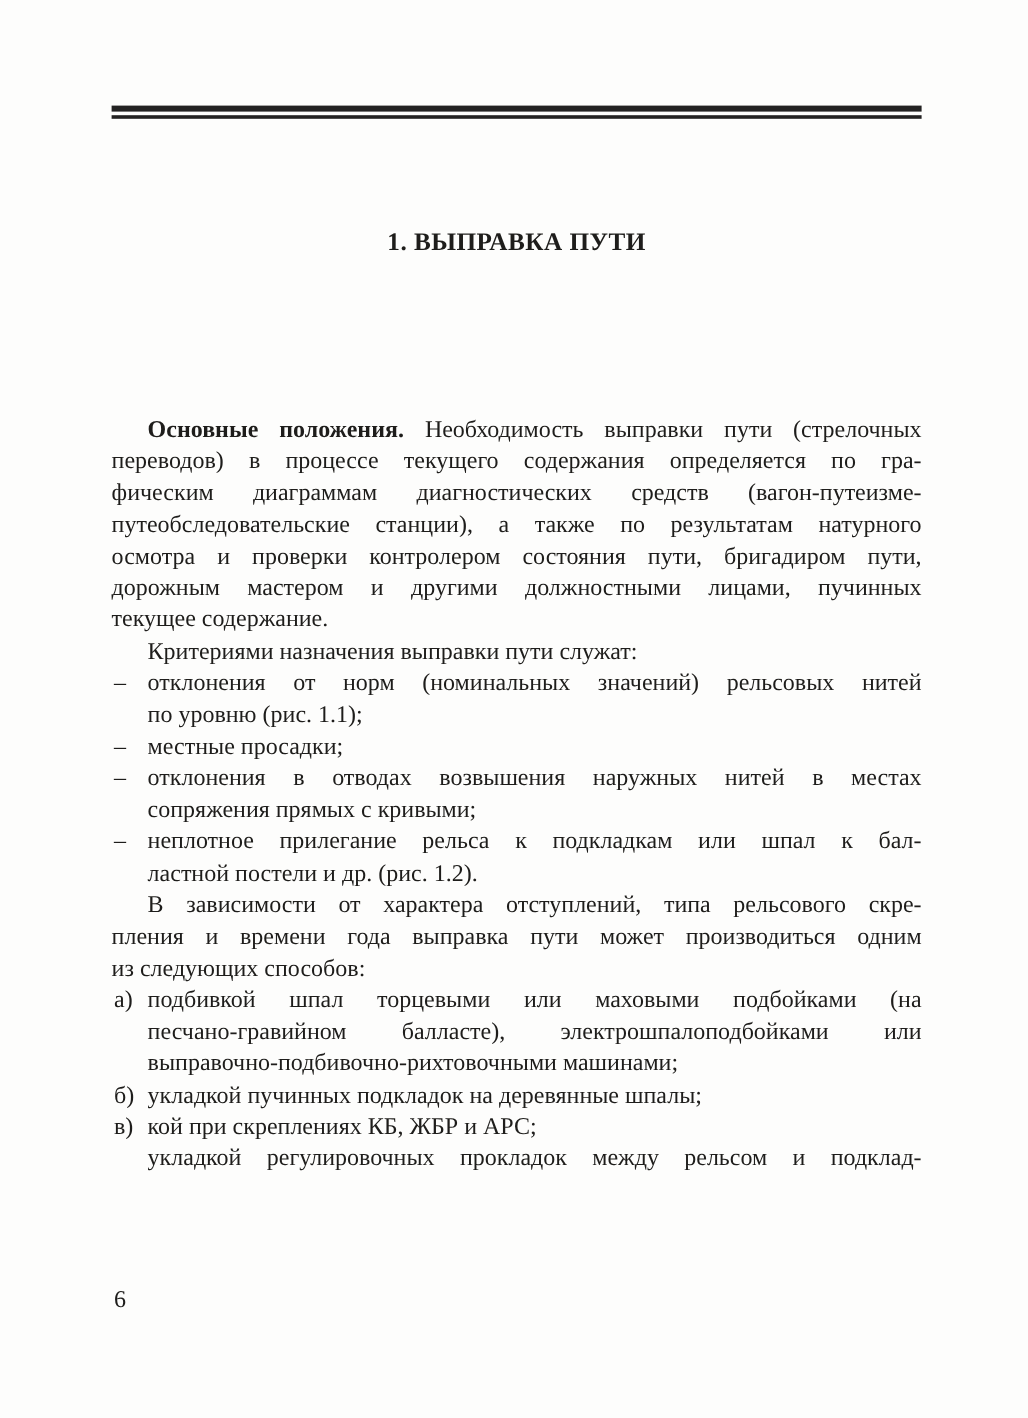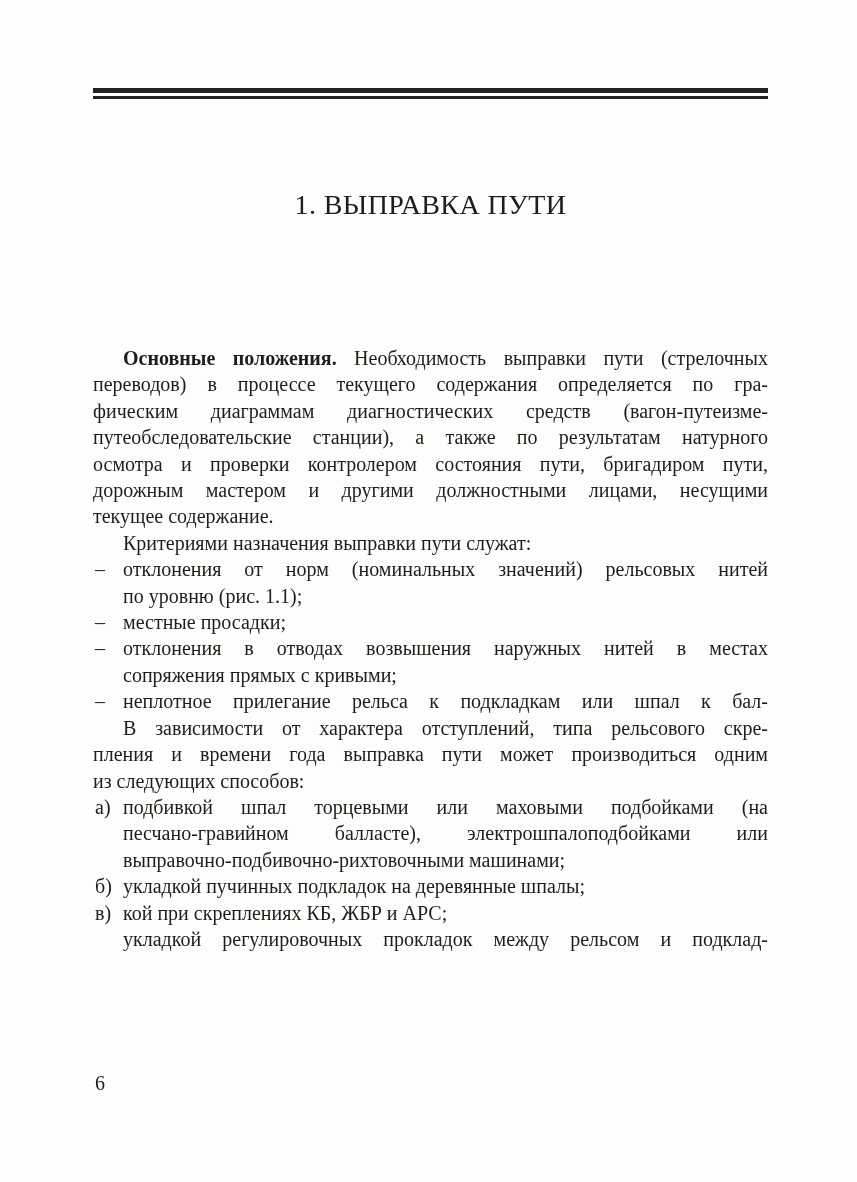--- a/index.html
+++ b/index.html
@@ -30,22 +30,22 @@
     height: 3px;
     background: #232222;
     margin-top: 3px;
   }
   .title {
     position: absolute;
     left: 93px;
     top: 189px;
     width: 675px;
     text-align: center;
-    font-weight: normal;
-    font-size: 28px;
+    font-weight: bold;
+    font-size: 21px;
     letter-spacing: 0.4px;
     white-space: nowrap;
   }
   .content {
     position: absolute;
     left: 93px;
     top: 345px;
     width: 675px;
     font-size: 20px;
     line-height: 26.4px;
@@ -88,21 +88,21 @@
 
   <div class="title">1. ВЫПРАВКА ПУТИ</div>
 
   <div class="content" id="content">
       <div class="block paragraph">
         <div class="line first"><span class="lead-bold">Основные положения.</span> Необходимость выправки пути (стрелочных</div>
         <div class="line">переводов) в процессе текущего содержания определяется по гра-</div>
         <div class="line">фическим диаграммам диагностических средств (вагон-путеизме-</div>
         <div class="line">путеобследовательские станции), а также по результатам натурного</div>
         <div class="line">осмотра и проверки контролером состояния пути, бригадиром пути,</div>
-        <div class="line">дорожным мастером и другими должностными лицами, несущими</div>
+        <div class="line">дорожным мастером и другими должностными лицами, пучинных</div>
         <div class="line last">текущее содержание.</div>
       </div>
       <div class="block paragraph">
         <div class="line first last">Критериями назначения выправки пути служат:</div>
       </div>
       <div class="block dash-item">
         <span class="marker">–</span>
         <div class="line first">отклонения от норм (номинальных значений) рельсовых нитей</div>
         <div class="line last">по уровню (рис. 1.1);</div>
       </div>
@@ -111,20 +111,21 @@
         <div class="line first last">местные просадки;</div>
       </div>
       <div class="block dash-item">
         <span class="marker">–</span>
         <div class="line first">отклонения в отводах возвышения наружных нитей в местах</div>
         <div class="line last">сопряжения прямых с кривыми;</div>
       </div>
       <div class="block dash-item">
         <span class="marker">–</span>
         <div class="line first">неплотное прилегание рельса к подкладкам или шпал к бал-</div>
+        <div class="line last">ластной постели и др. (рис. 1.2).</div>
       </div>
       <div class="block paragraph">
         <div class="line first">В зависимости от характера отступлений, типа рельсового скре-</div>
         <div class="line">пления и времени года выправка пути может производиться одним</div>
         <div class="line last">из следующих способов:</div>
       </div>
       <div class="block letter-item">
         <span class="marker">а)</span>
         <div class="line first">подбивкой шпал торцевыми или маховыми подбойками (на</div>
         <div class="line">песчано-гравийном балласте), электрошпалоподбойками или</div>

